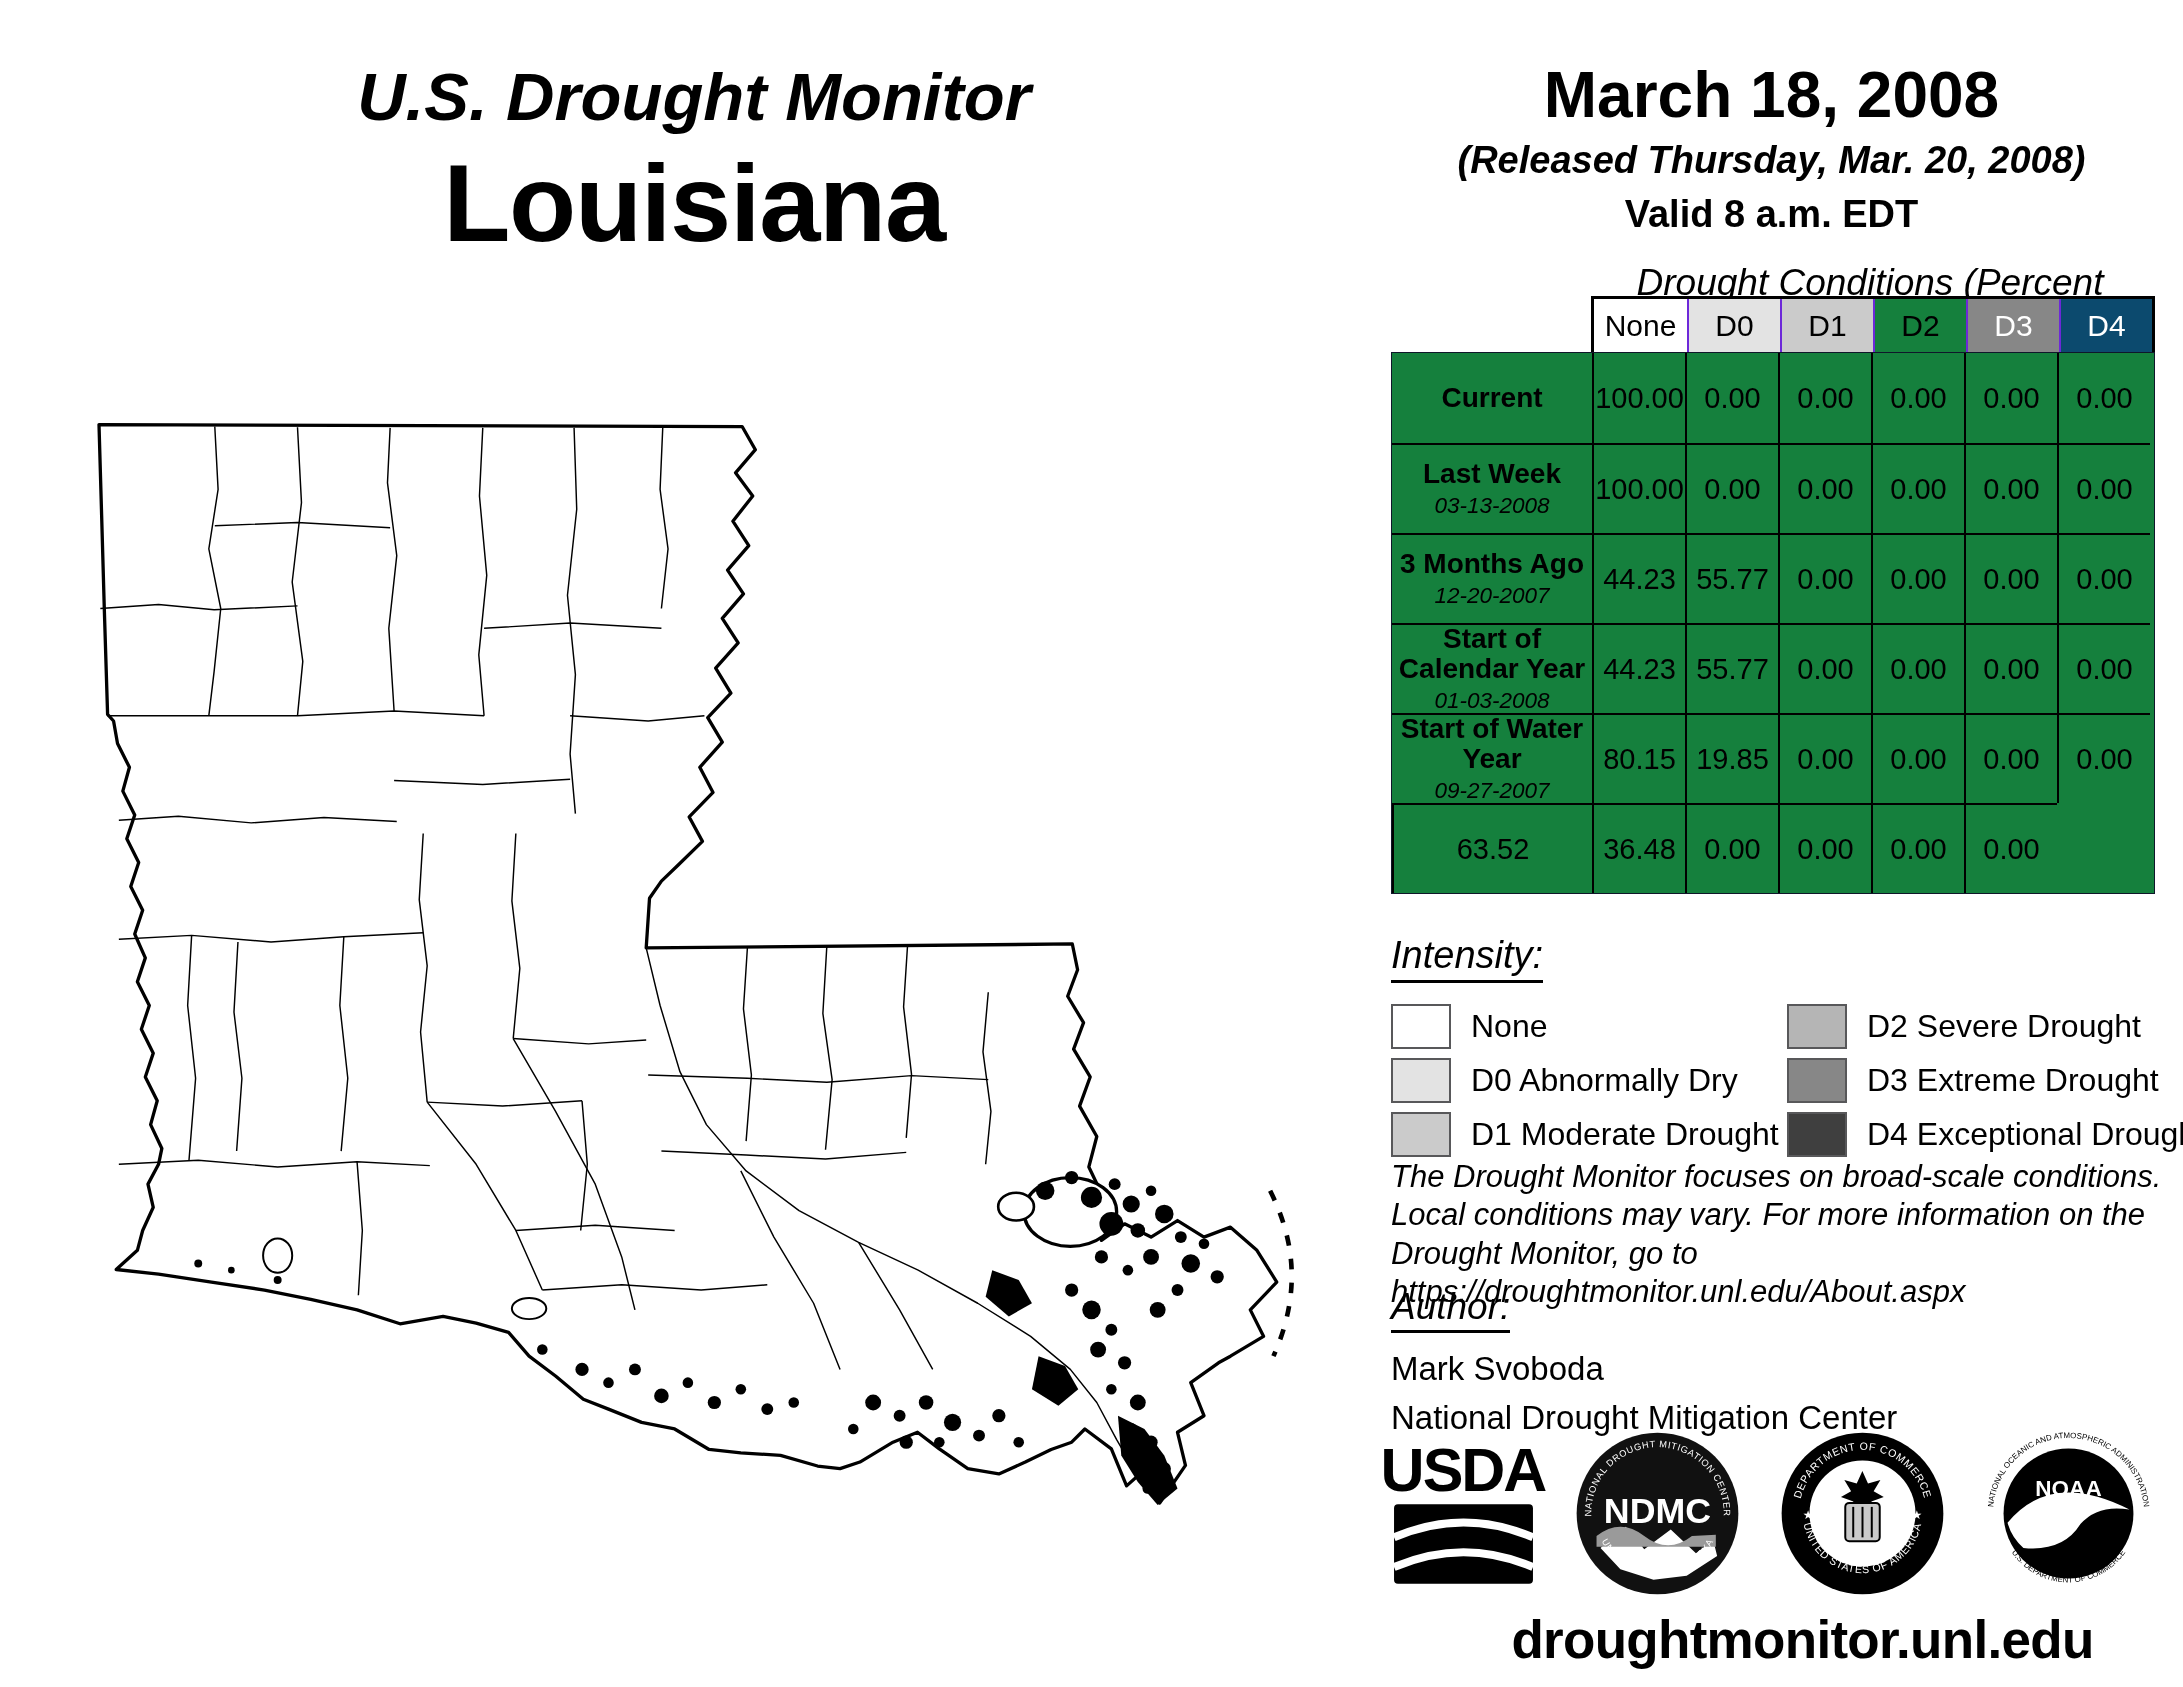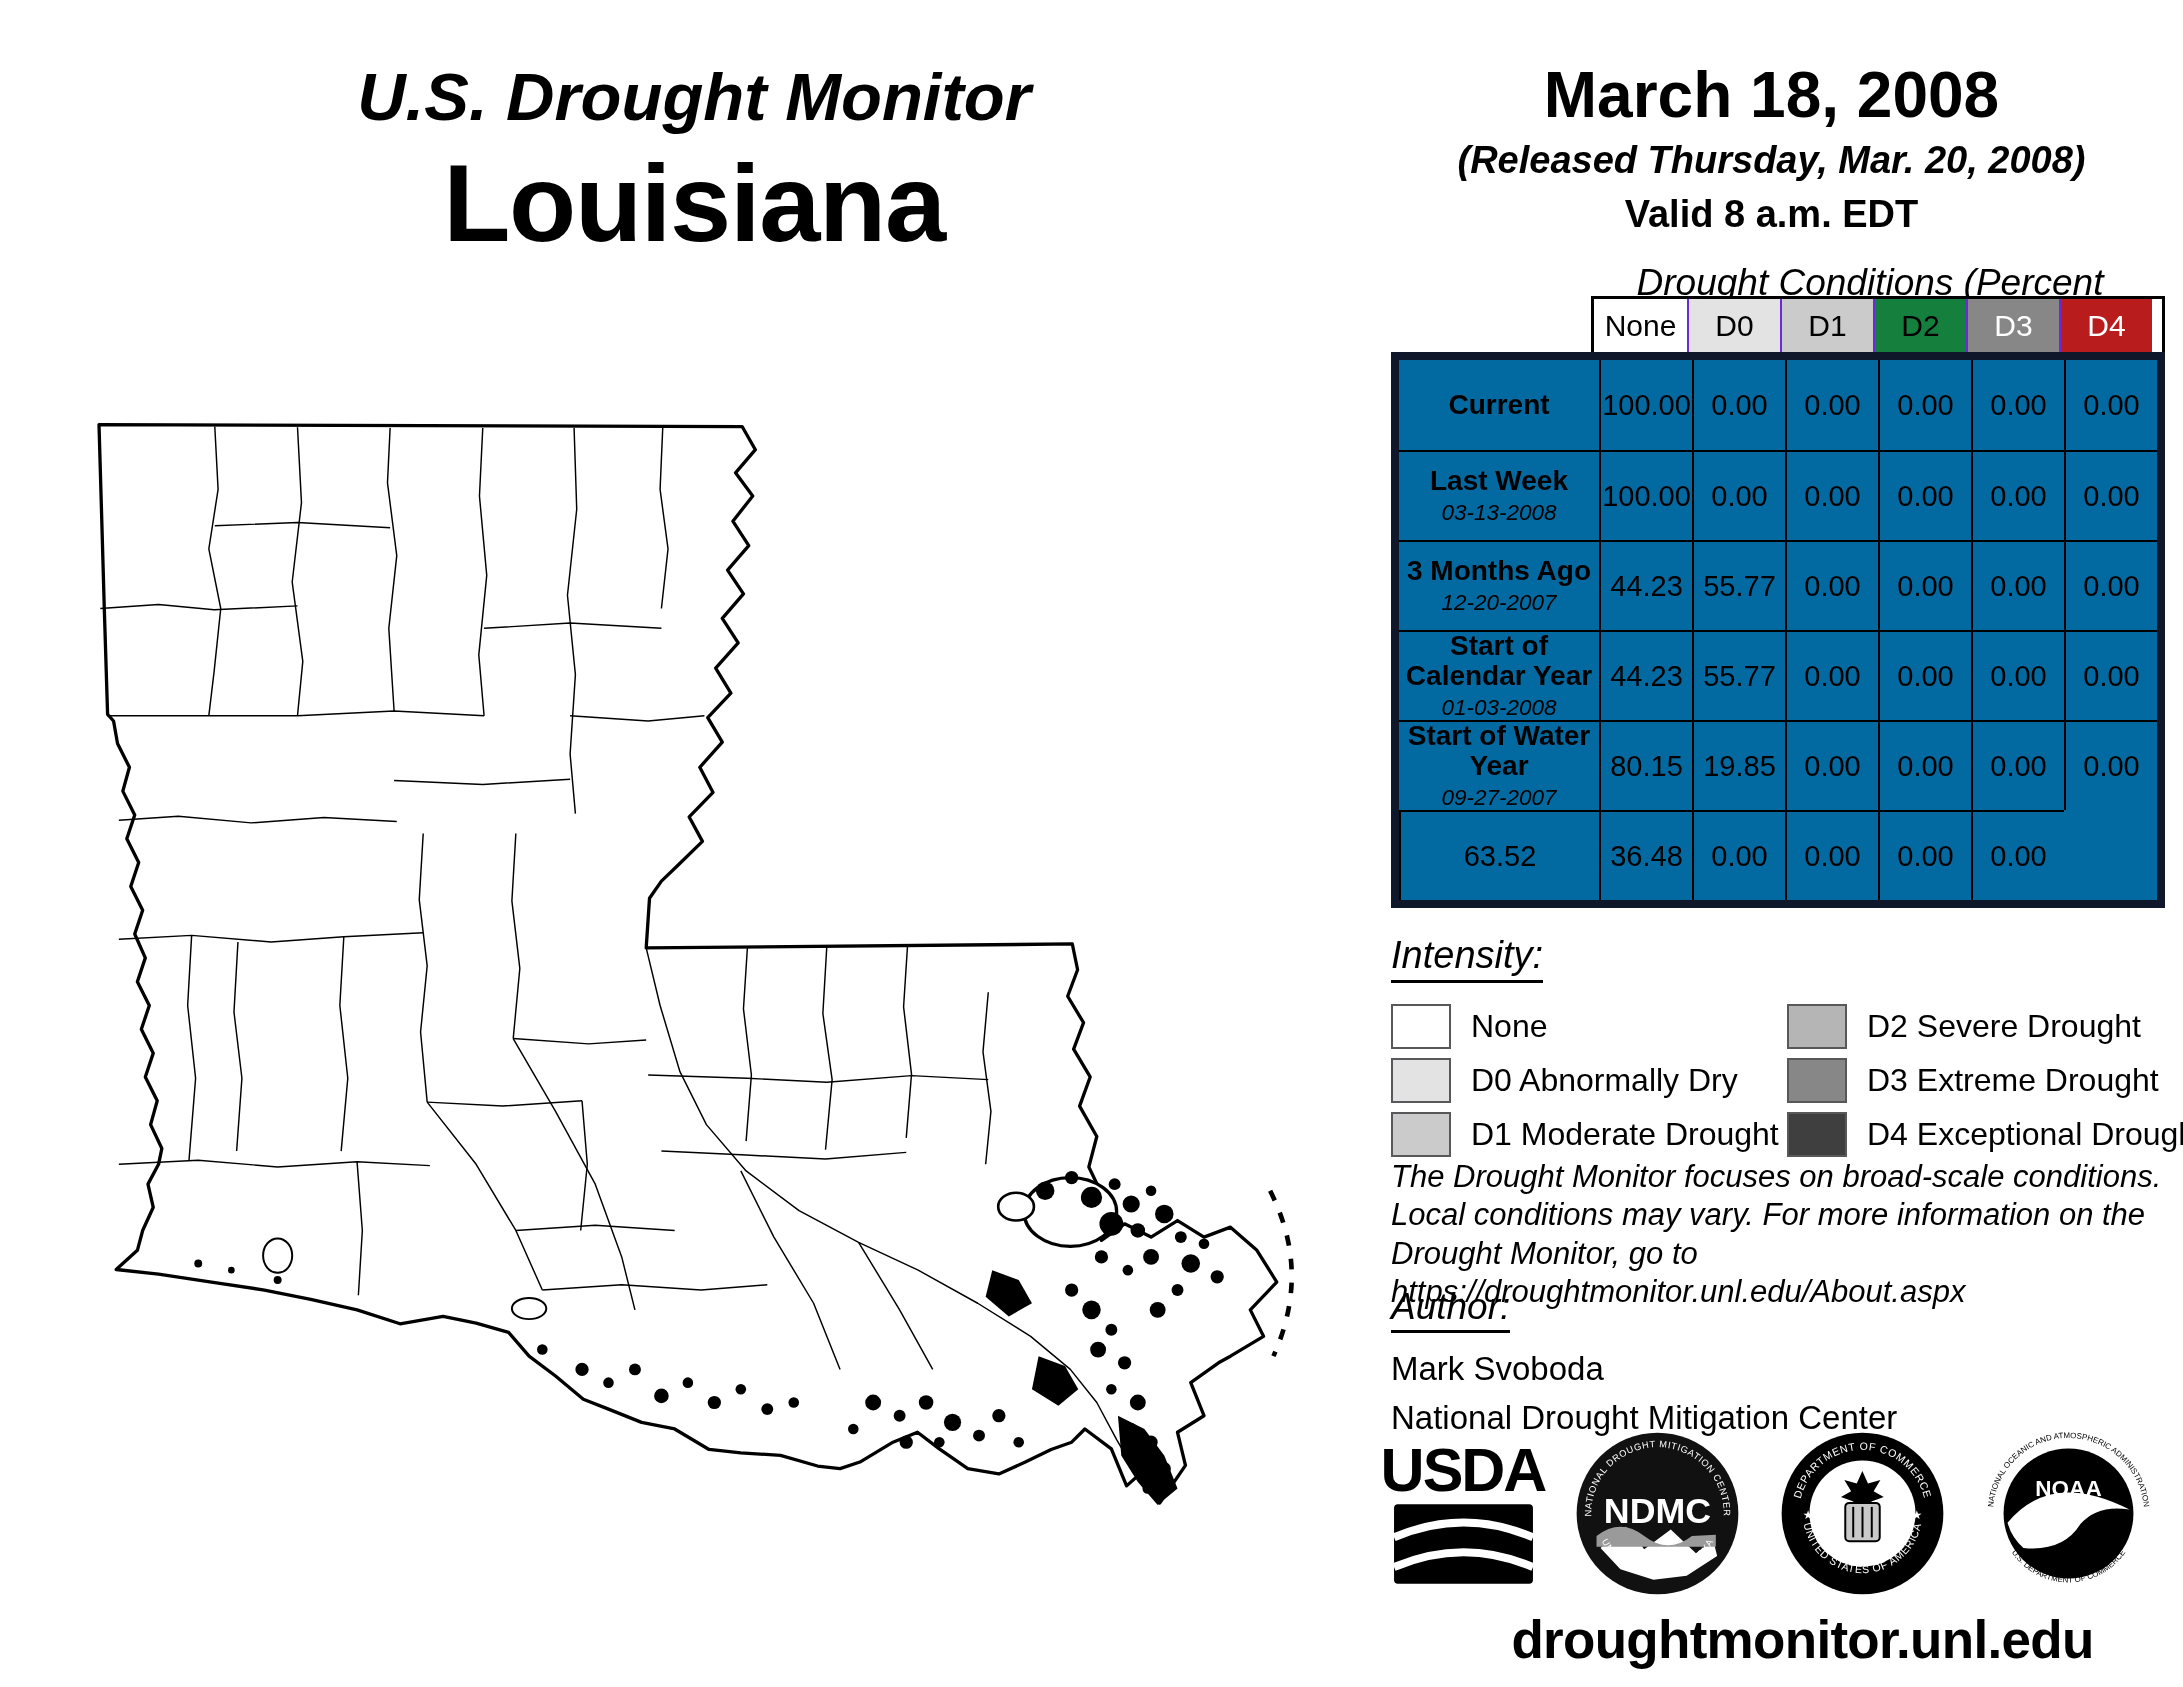--- a/index.html
+++ b/index.html
@@ -14,21 +14,21 @@
   .r-released{top:139px;font-size:38px;font-weight:bold;font-style:italic;}
   .r-valid{top:193px;font-size:38px;font-weight:bold;}
   .tbl-title{left:1590px;top:262px;width:560px;text-align:center;font-size:37px;font-style:italic;}
   
   .dm-table{left:1391px;top:296px;}
   .dt-header{margin-left:200px;display:grid;grid-template-columns:repeat(6,93px);height:56px;
              border:3.3px solid #000;border-bottom:none;box-sizing:border-box;}
   .hcell{display:flex;align-items:center;justify-content:center;font-size:30px;border-left:2px solid #6d28d9;box-sizing:border-box;}
   .hcell.c0{border-left:none;}
   .dt-body{display:grid;grid-template-columns:200px repeat(6,93px);grid-template-rows:repeat(6,90px);
-           border:8px solid #0f172a;box-sizing:content-box;background:#0369a1;}
+           border:1px solid #0f172a;box-sizing:content-box;background:#15803d;}
   .cell{display:flex;flex-direction:column;align-items:center;justify-content:center;
         border-left:2px solid #000;border-top:2.6px solid #000;box-sizing:border-box;}
   .cell.c0{border-left:none;}
   .cell.r0{border-top:none;}
   .cell .lab{font-size:28px;font-weight:bold;text-align:center;line-height:1.08;}
   .cell .dat{font-size:22.5px;font-style:italic;margin-top:4px;}
   .cell.val{font-size:29px;}
   
   .legend{left:1391px;top:934px;}
   .legend-title{display:inline-block;font-size:38px;font-style:italic;border-bottom:3.3px solid #000;padding-bottom:2.6px;}
@@ -180,21 +180,21 @@
   <div class="abs r-col r-valid">Valid 8 a.m. EDT</div>
   <div class="abs tbl-title">Drought Conditions (Percent Area)</div>
 
   <div class="abs dm-table">
     <div class="dt-header">
       <div class="hcell c0" style="background-color: rgb(255, 255, 255); color: rgb(0, 0, 0);">None</div>
       <div class="hcell" style="background-color: rgb(227, 227, 227); color: rgb(0, 0, 0);">D0</div>
       <div class="hcell" style="background-color: rgb(203, 203, 203); color: rgb(0, 0, 0);">D1</div>
       <div class="hcell" style="background-color: #15803d; color: rgb(0, 0, 0);">D2</div>
       <div class="hcell" style="background-color: rgb(135, 135, 135); color: rgb(255, 255, 255);">D3</div>
-      <div class="hcell" style="background-color: #b91c1c; color: rgb(255, 255, 255); text-align: center;">D4</div>
+      <div class="hcell" style="background-color: #0c4a6e; color: rgb(255, 255, 255); text-align: center;">D4</div>
     </div>
     <div class="dt-body">
       <div class="cell c0 r0">
           <div class="lab">Current</div>
         </div>
       <div class="cell r0 val">100.00</div>
       <div class="cell r0 val">0.00</div>
       <div class="cell r0 val">0.00</div>
       <div class="cell r0 val">0.00</div>
       <div class="cell r0 val">0.00</div>

